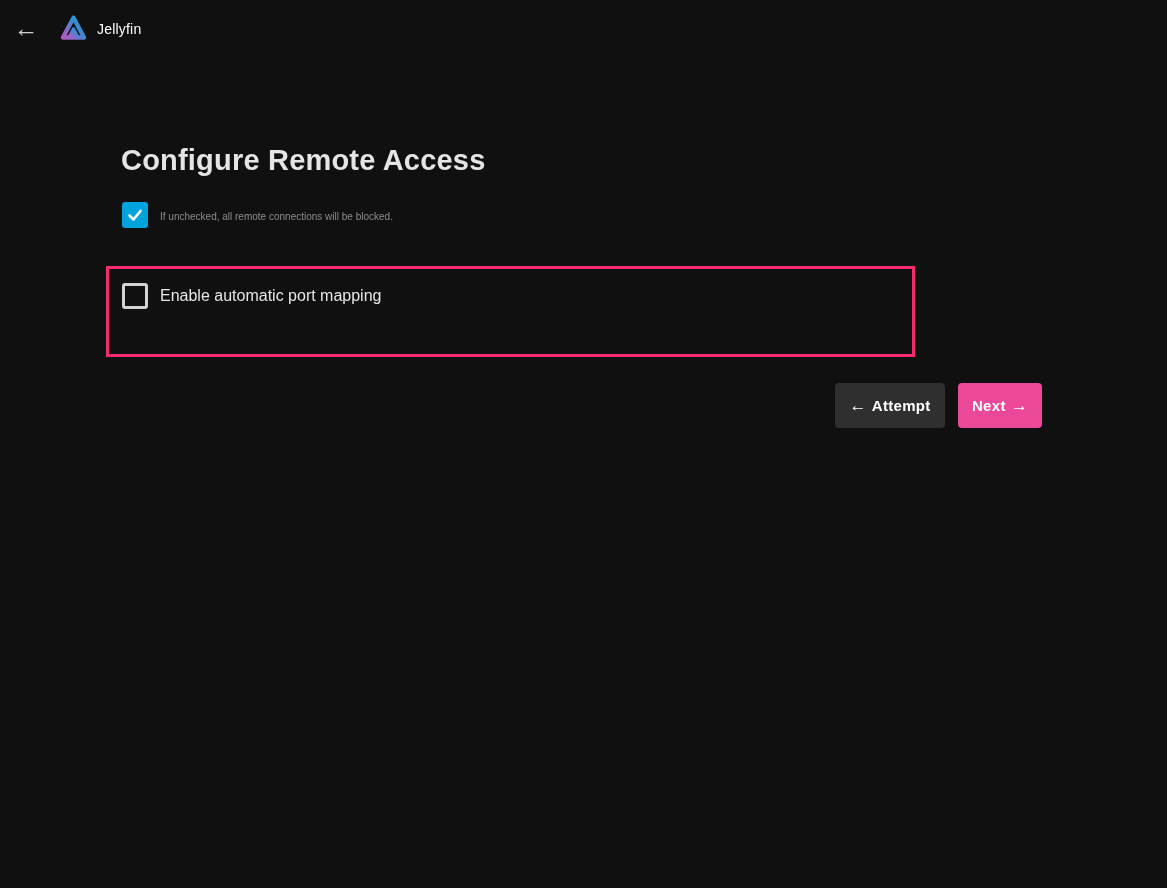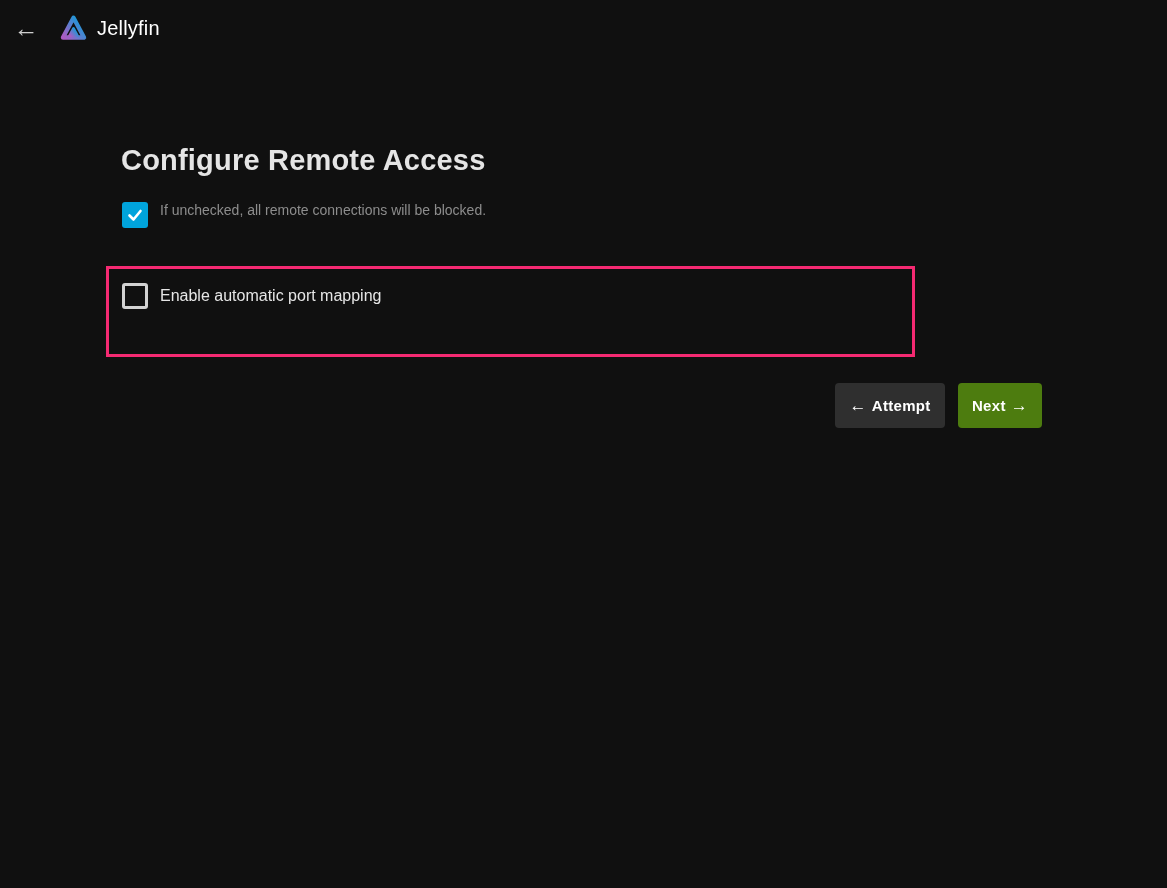--- a/index.html
+++ b/index.html
@@ -39,21 +39,21 @@
   .brand {
     position: absolute;
     left: 58px; top: 11px;
     display: flex;
     align-items: center;
     gap: 8px;
   }
   .logo-svg { width: 31px; height: 35px; display: block; }
   .brand-text {
     color: #ffffff;
-    font-size: 20px;
+    font-size: 14px;
     font-weight: 400;
     letter-spacing: 0.2px;
   }
 
   
   .page-title {
     position: absolute;
     left: 121px; top: 144px;
     margin: 0;
     font-size: 29px;
@@ -91,22 +91,23 @@
 
   .option-text { margin-left: 12px; }
   .option-label {
     color: #e6e6e6;
     font-size: 16px;
     line-height: 26px;
     cursor: pointer;
   }
   .option-desc {
     color: #8d8d8d;
-    font-size: 14px;
+    font-size: 10px;
     line-height: 17px;
+    margin-top: 6px;
   }
 
   
   .annotation {
     position: absolute;
     left: 106px; top: 266px;
     width: 803px; height: 85px;
     border: 3px solid #f52a72;
     pointer-events: none;
   }
@@ -129,21 +130,21 @@
     letter-spacing: 0.3px;
     display: flex;
     align-items: center;
     justify-content: center;
     gap: 5px;
     cursor: pointer;
     padding: 0 14px;
   }
   .btn .arrow { font-size: 17px; font-weight: bold; }
   .btn-prev { background: #2f2f2f; width: 110px; box-sizing: border-box; }
-  .btn-next { background: #4d7c0f; width: 84px;  box-sizing: border-box; }
+  .btn-next { background: #ec4899; width: 84px;  box-sizing: border-box; }
 </style>
 </head>
 <body>
 
 <div class="screen">
 
   <header class="topbar">
     <button class="back-btn">
       <span>←</span>
     </button>

